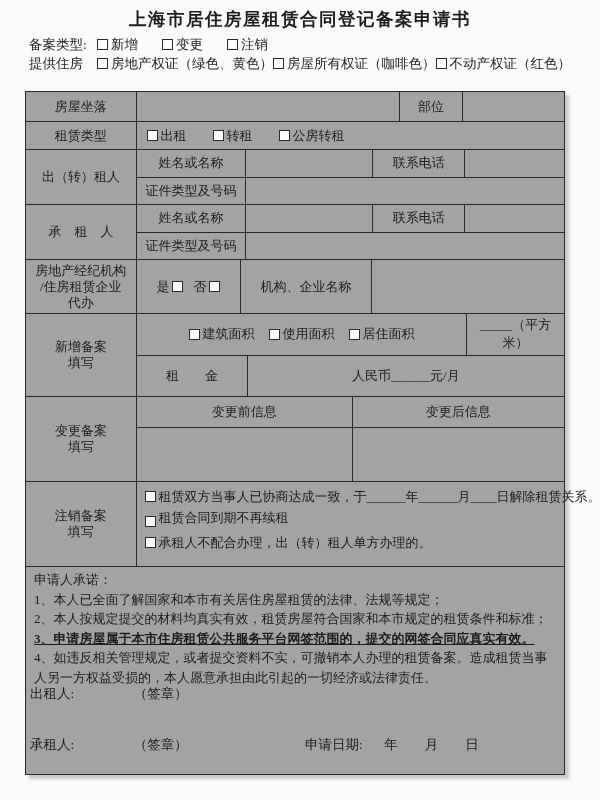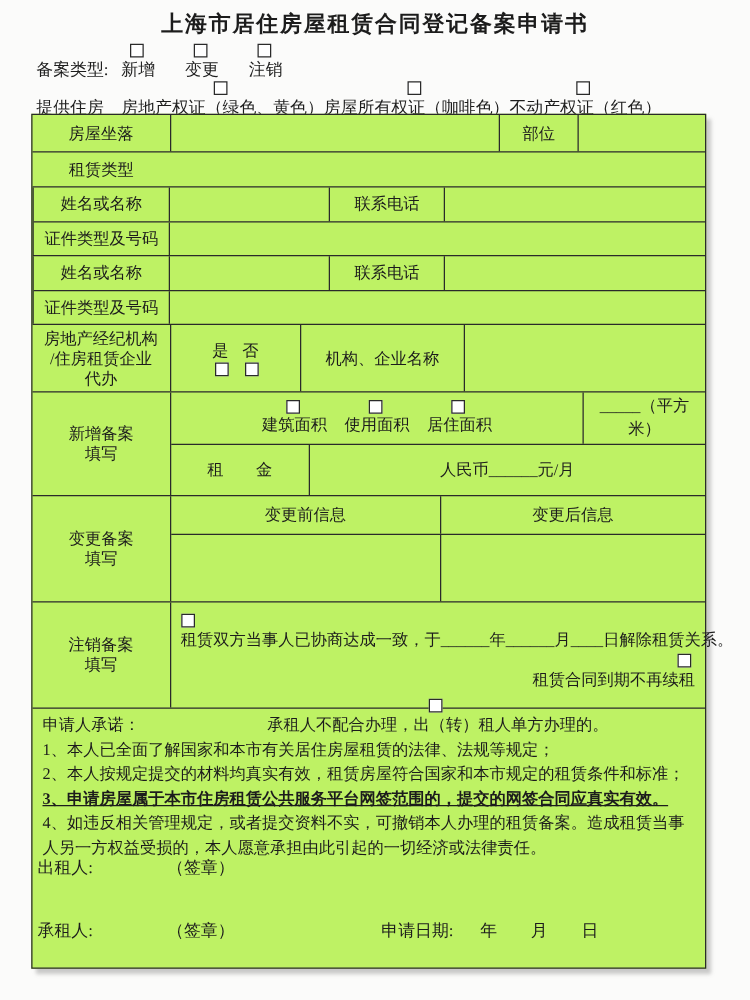--- a/index.html
+++ b/index.html
@@ -9,29 +9,29 @@
     overflow:hidden;
   }
   .title{
     position:absolute;top:7px;left:0;width:600px;text-align:center;
     font-size:17.5px;font-weight:bold;letter-spacing:1.5px;
   }
   
   .hdr{position:absolute;left:29px;top:35px;width:548px;font-size:13.5px;}
   .hline{display:flex;align-items:flex-end;line-height:19px;white-space:nowrap;}
   .hlabel{flex:none;width:68px;}
-  .opt{display:inline-flex;align-items:center;white-space:nowrap;flex-direction:column;}
+  .opt{display:inline-flex;align-items:center;white-space:nowrap;}
   .cb{display:inline-block;width:9px;height:9px;border:1px solid #2a2a2a;margin-right:3px;flex:none;background:#fff;}
   .cb.after{margin:0 0 0 3px;}
   .g22 .opt{margin-right:24px;}
   .g8 .opt{margin-right:7px;}
   .g0 .opt{margin-right:0;}
   
   .tbl{
-    position:absolute;left:25px;top:91px;width:540px;background:#bef264;
+    position:absolute;left:25px;top:91px;width:540px;background:#a3a3a3;
     border:1.5px solid #2a2a2a;box-sizing:border-box;font-size:13px;
     box-shadow:4px 4px 3px rgba(110,110,110,.35);
   }
   .tr,.sec{display:flex;border-top:1px solid #2a2a2a;box-sizing:border-box;}
   .tr.first,.sec.first{border-top:none;}
   .td{box-sizing:border-box;border-left:1px solid #2a2a2a;display:flex;align-items:center;min-width:0;}
   .tr>.td:first-child,.sec>.td:first-child{border-left:none;}
   .c{justify-content:center;text-align:center;white-space:pre-line;line-height:16px;}
   .sub{flex:1;display:flex;flex-direction:column;border-left:1px solid #2a2a2a;min-width:0;}
   .srow{display:flex;border-top:1px solid #2a2a2a;flex:1;box-sizing:border-box;}
@@ -92,38 +92,54 @@
 
   <div class="tr first" style="height:29px">
     <div class="td c" style="width:110px">房屋坐落</div>
     <div class="td" style="width:264px"></div>
     <div class="td c" style="width:64px">部位</div>
     <div class="td" style="width:102px"></div>
   </div>
 
   <div class="tr" style="height:28px">
     <div class="td c" style="width:110px">租赁类型</div>
+    <div class="td pl10 optrow" style="width:430px">
+      <span class="opt">
+          <span class="cb"></span>
+          <span>出租</span>
+        </span>
+      <span class="opt">
+          <span class="cb"></span>
+          <span>转租</span>
+        </span>
+      <span class="opt">
+          <span class="cb"></span>
+          <span>公房转租</span>
+        </span>
+    </div>
   </div>
 
   <div class="sec" style="height:55px">
+    <div class="td c" style="width:110px">出（转）租人</div>
     <div class="sub">
       <div class="srow first">
         <div class="td c" style="width:108px">姓名或名称</div>
         <div class="td" style="width:128px"></div>
         <div class="td c" style="width:92px">联系电话</div>
         <div class="td" style="width:100px"></div>
       </div>
       <div class="srow">
         <div class="td c" style="width:108px">证件类型及号码</div>
         <div class="td" style="width:320px"></div>
       </div>
     </div>
   </div>
 
   <div class="sec" style="height:55px">
+    <div class="td c" style="width:110px">承　租　人</div>
     <div class="sub">
       <div class="srow first">
         <div class="td c" style="width:108px">姓名或名称</div>
         <div class="td" style="width:128px"></div>
         <div class="td c" style="width:92px">联系电话</div>
         <div class="td" style="width:100px"></div>
       </div>
       <div class="srow">
         <div class="td c" style="width:108px">证件类型及号码</div>
         <div class="td" style="width:320px"></div>

